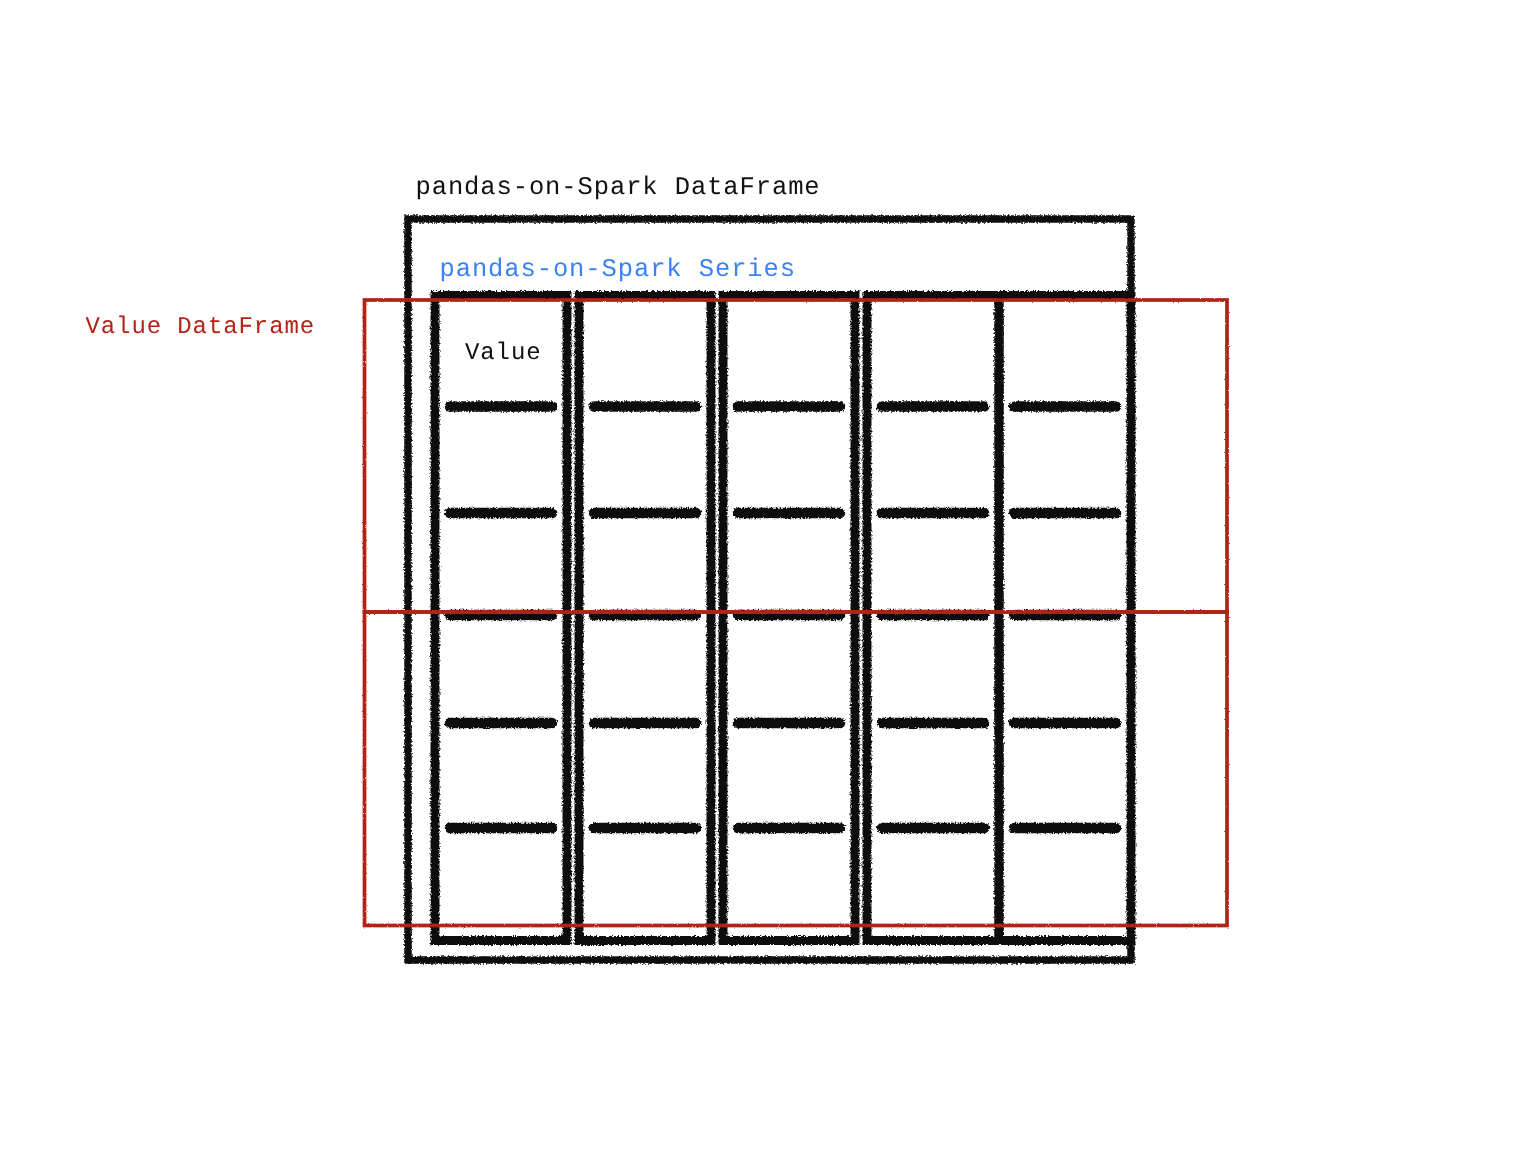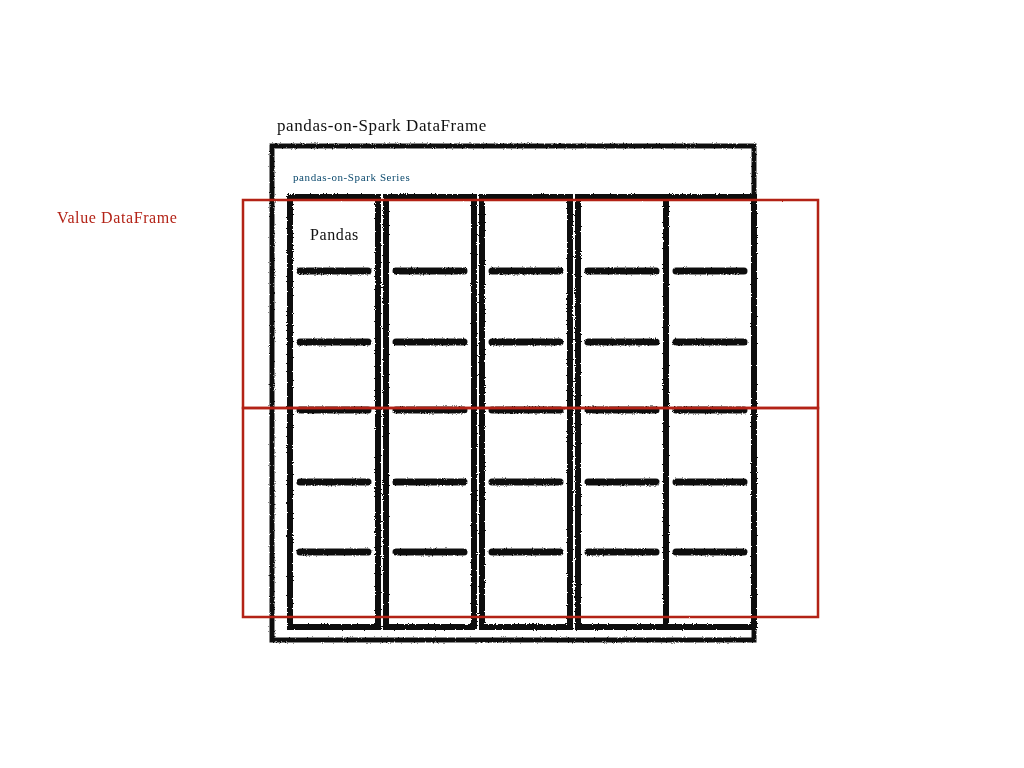--- a/index.html
+++ b/index.html
@@ -18,38 +18,38 @@
   #canvas {
     position: absolute;
     left: 0; top: 0;
     width: 1024px;
     height: 768px;
   }
 
   .label {
     position: absolute;
     white-space: nowrap;
-    font-family: Liberation Serif, serif;
+    font-family: Liberation Mono, monospace;
     letter-spacing: 0.6px;
   }
 
   
   #title-psdf {
     left: 277px;
     top: 116px;
     font-size: 17px;
     color: #111111;
   }
 
   
   #title-pss {
     left: 293px;
     top: 171px;
-    font-size: 11px;
-    color: #0c4a6e;
+    font-size: 17px;
+    color: #3b82f6;
   }
 
   
   #label-value {
     left: 310px;
     top: 226px;
     font-size: 16px;
     color: #111111;
   }
 
@@ -124,15 +124,15 @@
   <g filter="url(#rough-thin)">
     <rect x="243" y="200" width="575" height="208" fill="none" stroke="#b32317" stroke-width="2.5"></rect>
     <rect x="243" y="408" width="575" height="209" fill="none" stroke="#b32317" stroke-width="2.5"></rect>
   </g>
 </svg>
 
 <div class="label" id="title-psdf">pandas-on-Spark DataFrame</div>
 
 <div class="label" id="title-pss">pandas-on-Spark Series</div>
 
-<div class="label" id="label-value">Pandas</div>
+<div class="label" id="label-value">Value</div>
 
 <div class="label" id="label-pandas-df">Value DataFrame</div>
 
 </body></html>

